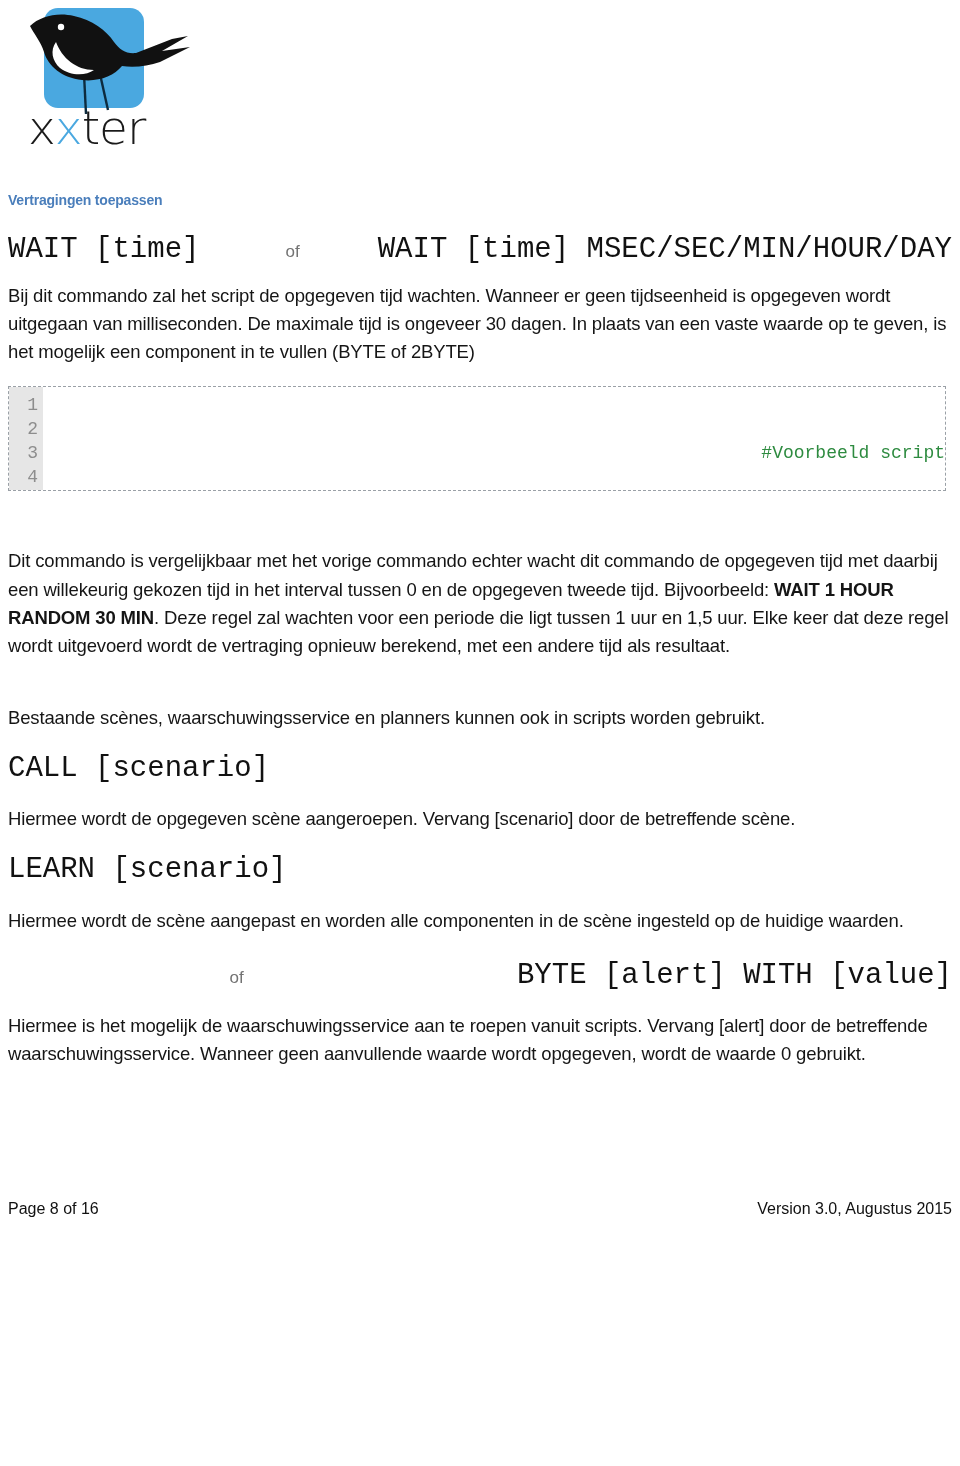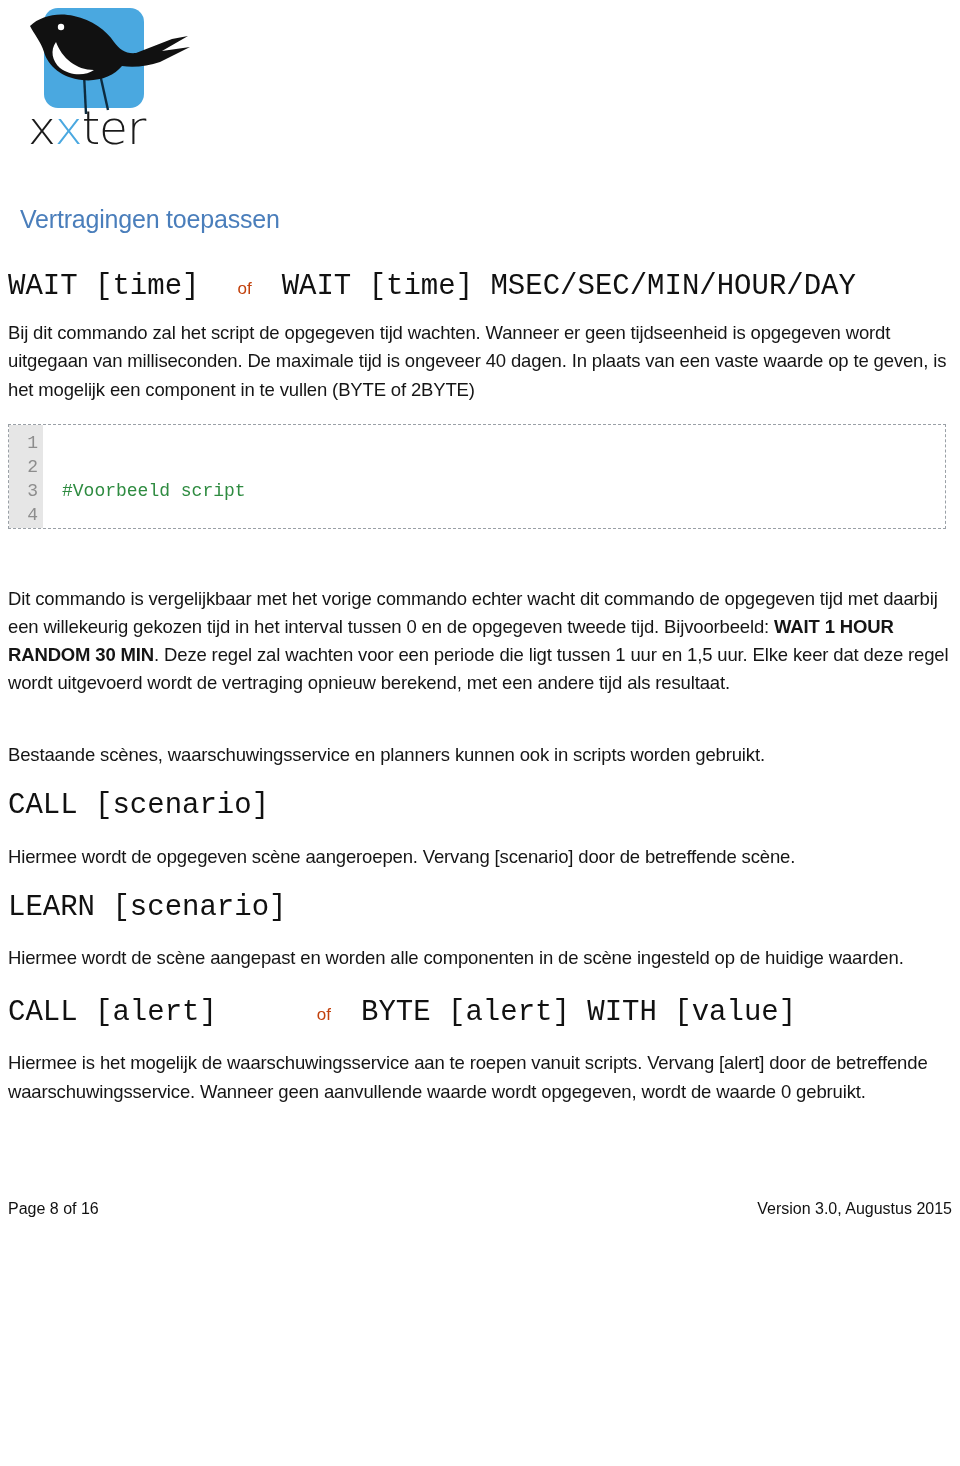--- a/index.html
+++ b/index.html
@@ -48,44 +48,45 @@
 
   
   .content {
     position: absolute;
     left: 8px;
     top: 192px;
     width: 944px;
   }
 
   h2.section-heading {
-    margin: 12px;
-    font-family: "Liberation Sans", sans-serif;
-    font-size: 25px;
-    font-weight: normal;
+    margin: 0;
+    font-family: "Liberation Sans", sans-serif;
+    font-size: 14px;
+    font-weight: bold;
     color: #4a7ebb;
     letter-spacing: -0.2px;
     line-height: 1.2;
   }
 
   .cmd-line {
     display: flex;
     align-items: baseline;
     white-space: pre;
     font-family: "Liberation Mono", monospace;
     font-size: 29px;
     letter-spacing: 0px;
     color: #111111;
     line-height: 1.15;
+    justify-content: space-between;
   }
   .cmd-primary { }
   .cmd-sep {
     font-family: "Liberation Sans", sans-serif;
     font-size: 17px;
-    color: #c2410c;
+    color: #737373;
   }
   .cmd-secondary { }
 
   p.body-text {
     margin: 0;
     font-family: "Liberation Sans", sans-serif;
     font-size: 18.5px;
     line-height: 1.52;
     color: #151515;
     letter-spacing: -0.15px;
@@ -111,26 +112,27 @@
     box-sizing: border-box;
     text-align: right;
     font-family: "Liberation Mono", monospace;
     font-size: 18px;
     line-height: 24px;
     color: #8d8d8d;
   }
   .code-gutter div { padding-right: 5px; }
   .code-body {
     flex: 1 1 auto;
-    padding: 6px 0 0 19px;
+    padding: 6px 0 0 10px;
     box-sizing: border-box;
     font-family: "Liberation Mono", monospace;
     font-size: 18px;
     line-height: 24px;
     white-space: pre;
+    text-align: right;
   }
   .code-comment { color: #2e8b40; }
 
   
   .footer {
     position: absolute;
     left: 8px;
     right: 8px;
     bottom: 24px;
     display: flex;
@@ -187,21 +189,21 @@
     <div class="cmd-line">
       <span class="cmd-primary">WAIT [time]</span>
       <span style="display:inline-block;width:38px;"></span>
       <span class="cmd-sep">of</span>
       <span style="display:inline-block;width:30px;"></span>
       <span class="cmd-secondary">WAIT [time] MSEC/SEC/MIN/HOUR/DAY</span>
     </div>
 
     <div class="sp-16"></div>
 
-    <p class="body-text">Bij dit commando zal het script de opgegeven tijd wachten. Wanneer er geen tijdseenheid is opgegeven wordt uitgegaan van milliseconden. De maximale tijd is ongeveer 40 dagen. In plaats van een vaste waarde op te geven, is het mogelijk een component in te vullen (BYTE of 2BYTE)</p>
+    <p class="body-text">Bij dit commando zal het script de opgegeven tijd wachten. Wanneer er geen tijdseenheid is opgegeven wordt uitgegaan van milliseconden. De maximale tijd is ongeveer 30 dagen. In plaats van een vaste waarde op te geven, is het mogelijk een component in te vullen (BYTE of 2BYTE)</p>
 
     <div class="sp-20"></div>
 
     <div class="code-block">
       <div class="code-gutter">
         <div>1</div>
         <div>2</div>
         <div>3</div>
         <div>4</div>
       </div>
@@ -243,21 +245,20 @@
       <span>LEARN [scenario]</span>
     </div>
 
     <div class="sp-20"></div>
 
     <p class="body-text">Hiermee wordt de scène aangepast en worden alle componenten in de scène ingesteld op de huidige waarden.</p>
 
     <div class="sp-24"></div>
 
     <div class="cmd-line">
-      <span class="cmd-primary">CALL [alert]</span>
       <span style="display:inline-block;width:100px;"></span>
       <span class="cmd-sep">of</span>
       <span style="display:inline-block;width:30px;"></span>
       <span class="cmd-secondary">BYTE [alert] WITH [value]</span>
     </div>
 
     <div class="sp-20"></div>
 
     <p class="body-text">Hiermee is het mogelijk de waarschuwingsservice aan te roepen vanuit scripts. Vervang [alert] door de betreffende waarschuwingsservice. Wanneer geen aanvullende waarde wordt opgegeven, wordt de waarde 0 gebruikt.</p>
 

